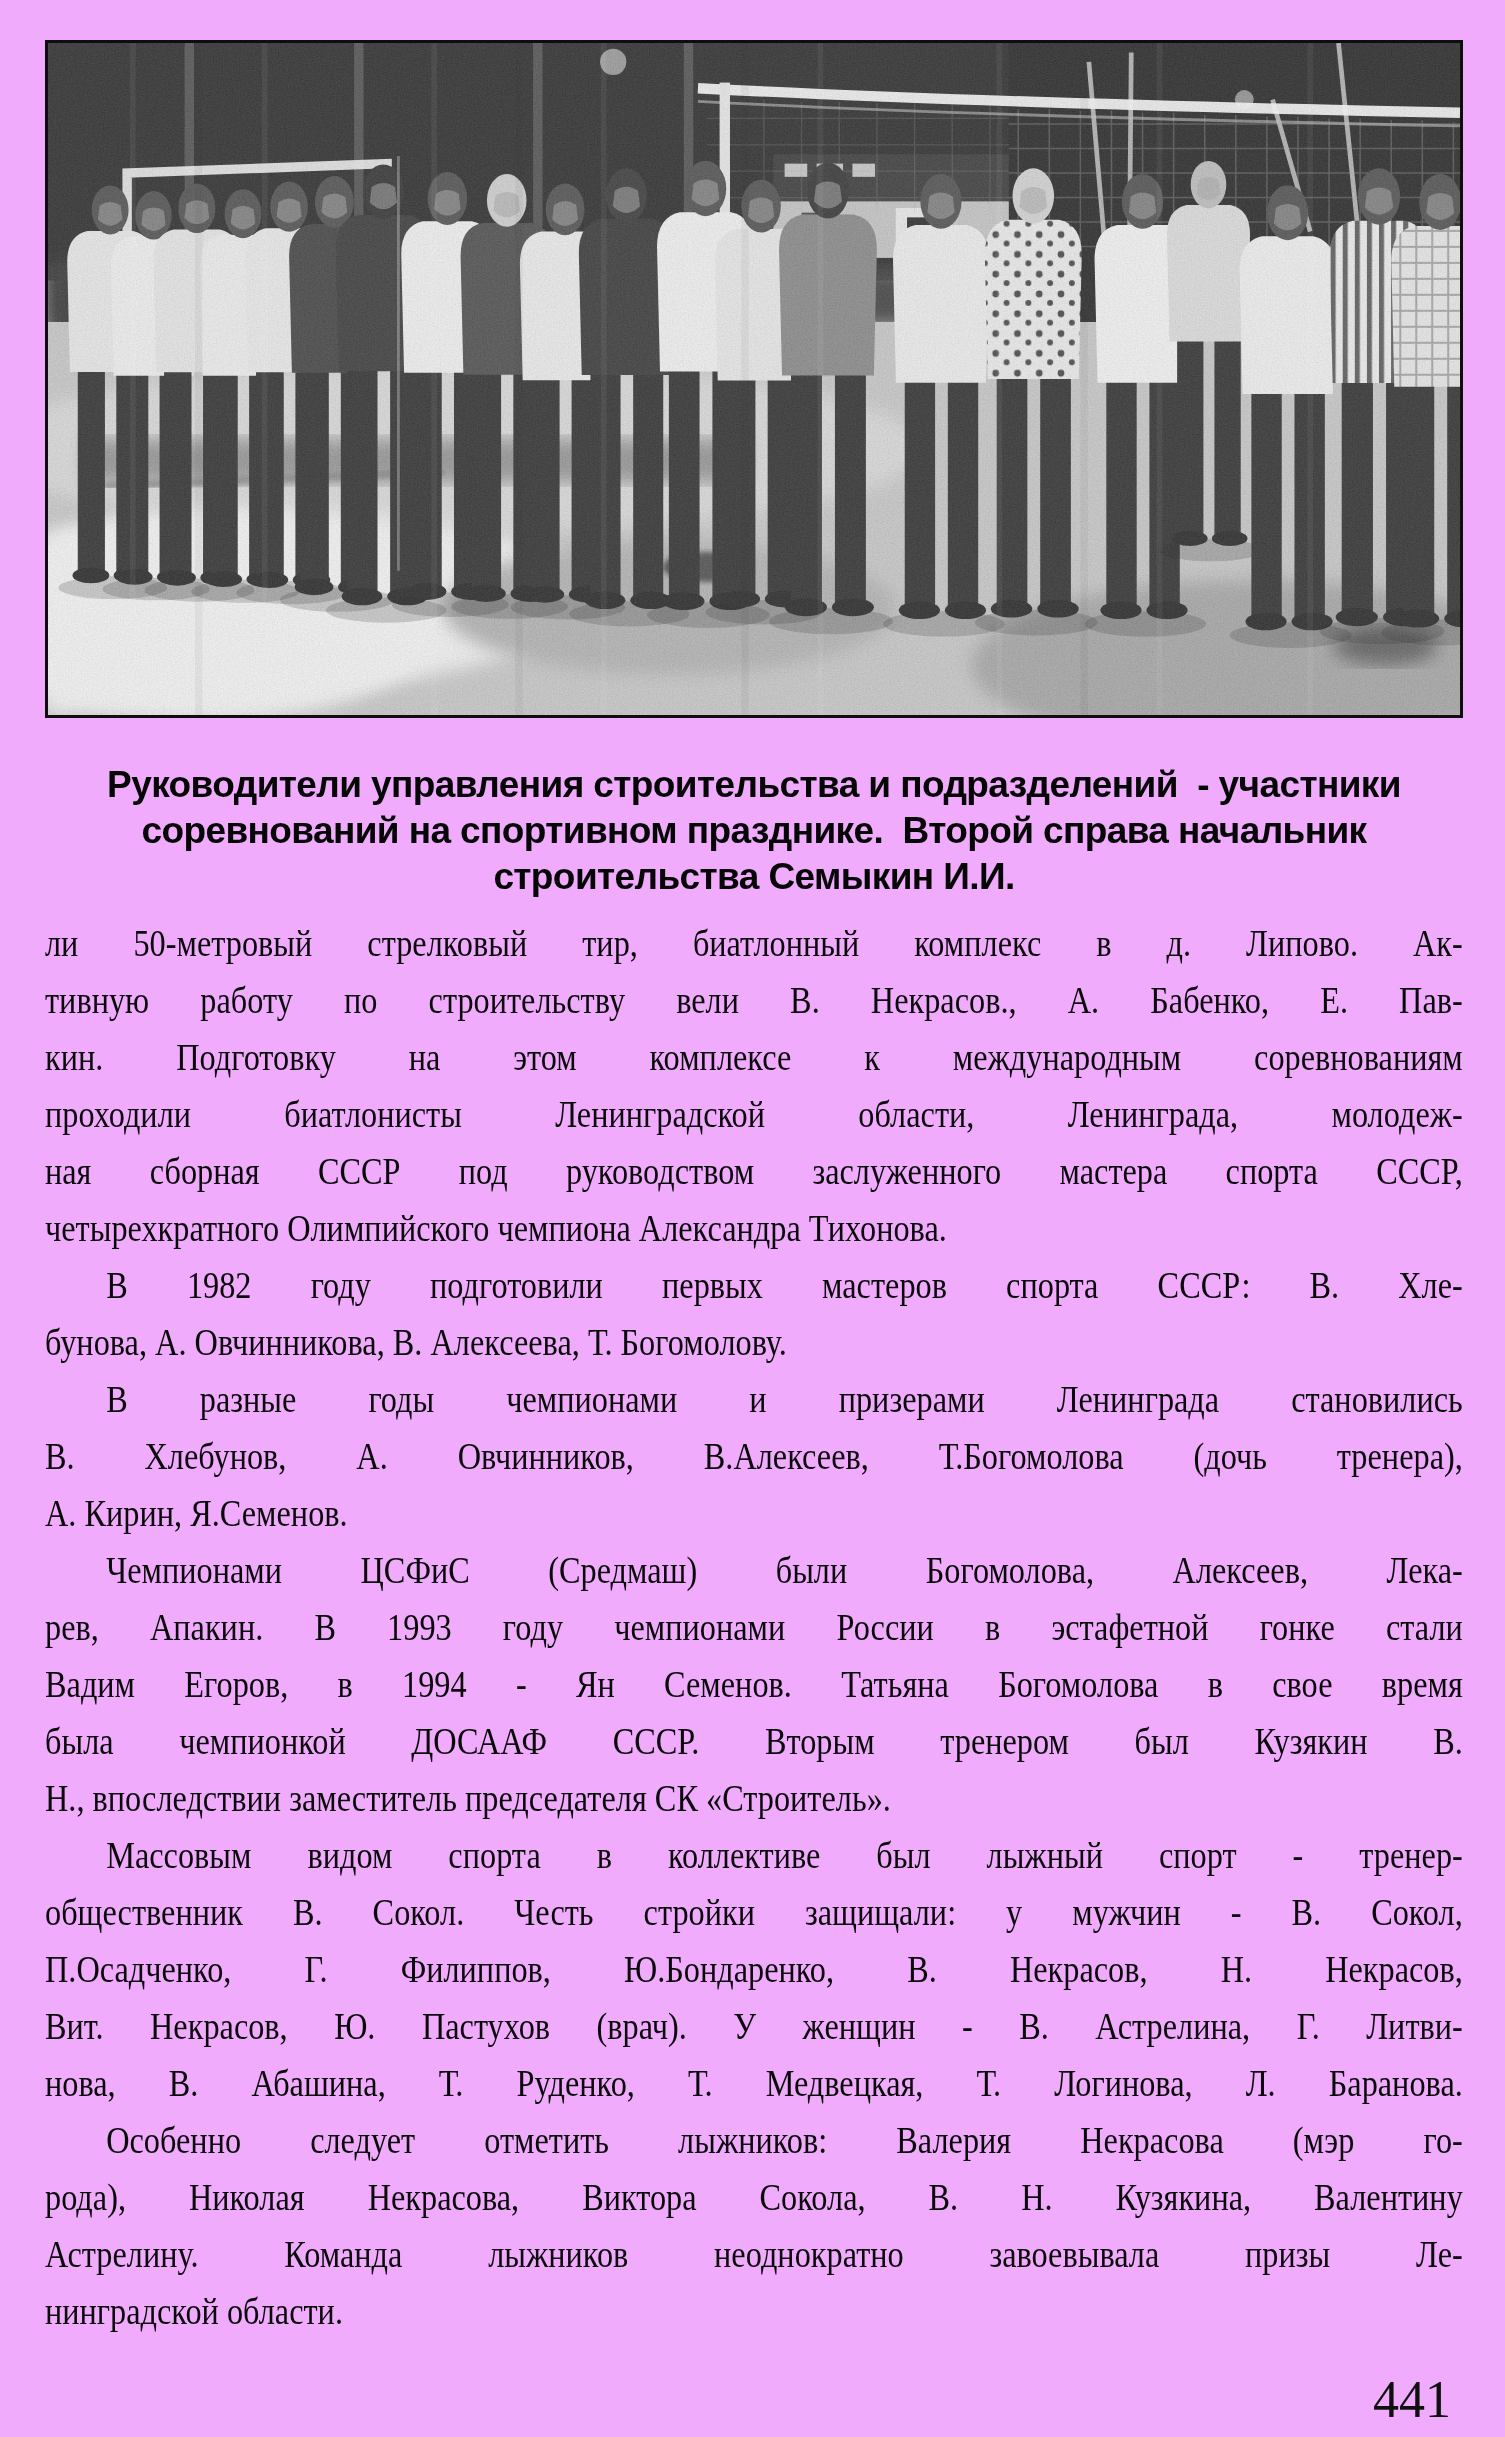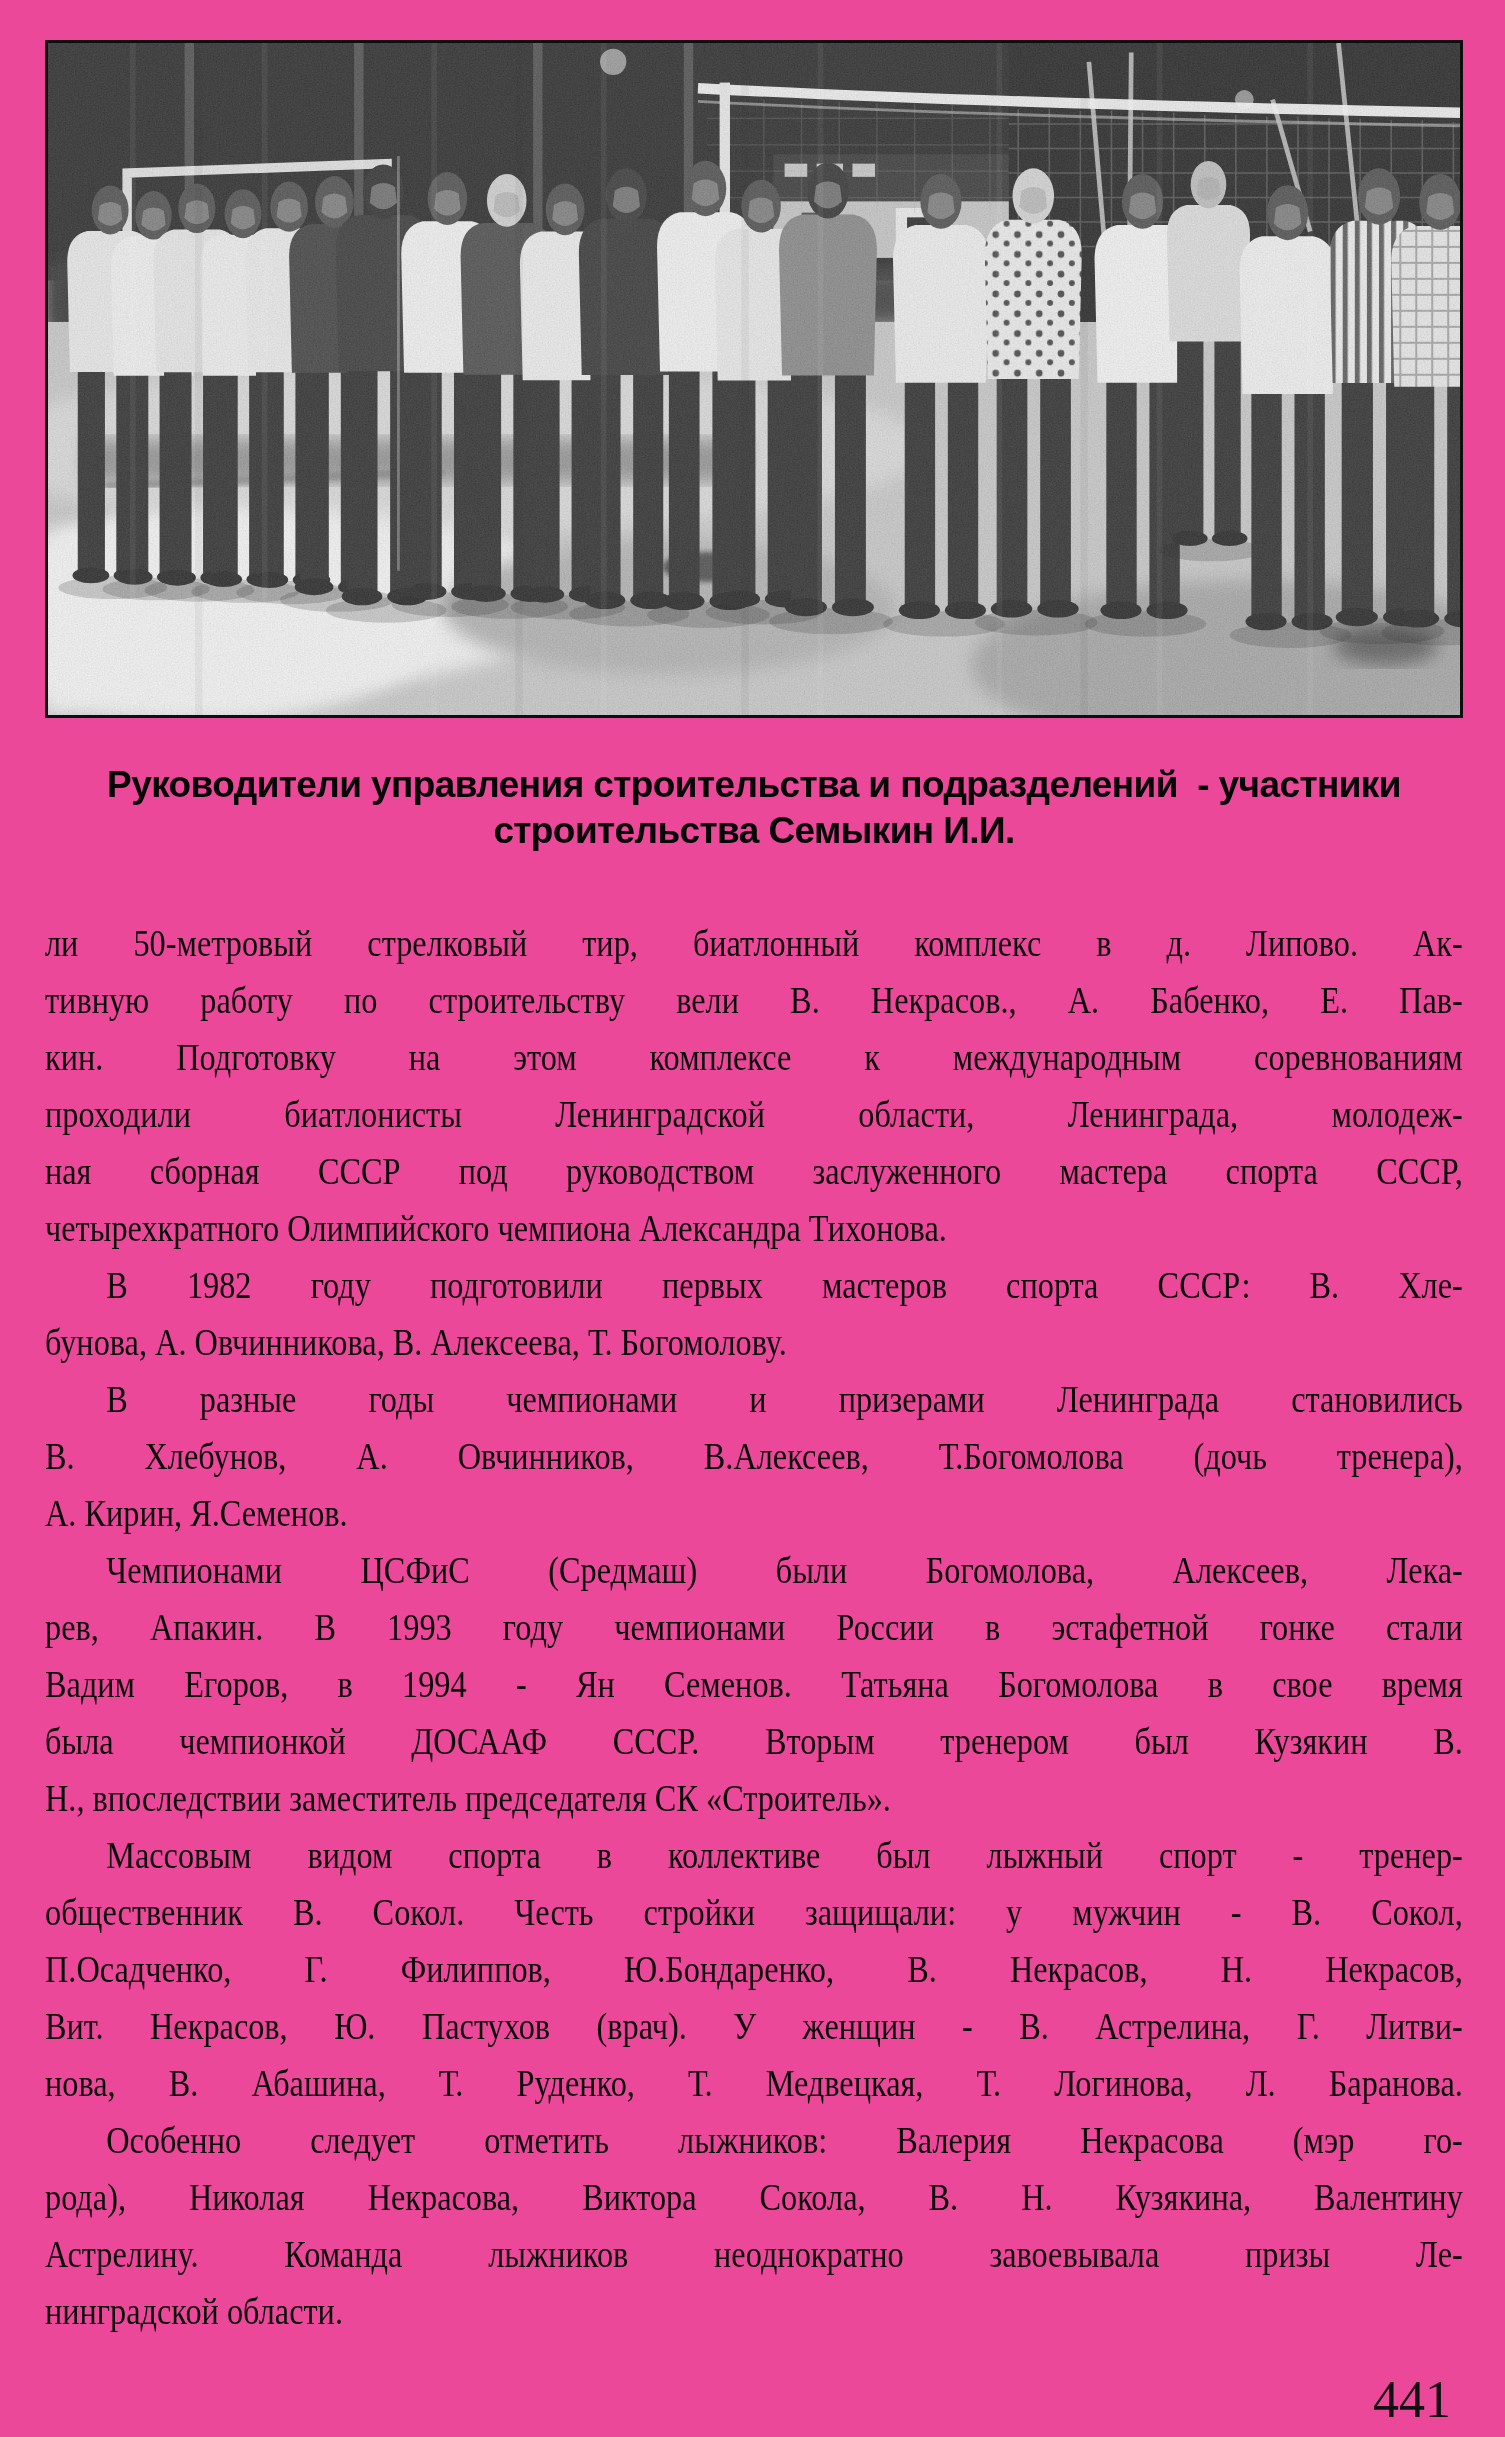--- a/index.html
+++ b/index.html
@@ -1,16 +1,16 @@
 <!DOCTYPE html>
 <html style="font-size:15px"><head>
 <meta charset="utf-8">
 <style>
   html,body{margin:0;padding:0;background:#ffffff;}
-  .page{position:relative;width:1505px;height:2438px;background:#ec4899;overflow:hidden;
+  .page{position:relative;width:1505px;height:2438px;background:#f0abfc;overflow:hidden;
         font-family:"Liberation Serif",serif;color:#0b0b0b;}
   .photo-frame{position:absolute;left:45px;top:40px;width:1418px;height:678px;margin:0;
         border:3.8px solid #0e0e0e;box-sizing:border-box;background:#b9b9b9;overflow:hidden;}
   .photo-frame svg{display:block;width:100%;height:100%;}
   .man-shirt{fill:var(--s,#e8e8e8);}
   .man-pants{fill:var(--p,#1a1a1a);}
   .man-hair{fill:var(--h,#3e3e3e);}
   .caption{position:absolute;left:45px;top:762px;width:1418px;text-align:center;
         font-family:"Liberation Sans",sans-serif;font-weight:bold;font-size:37px;
         line-height:46px;letter-spacing:-0.6px;color:#060606;}
@@ -175,20 +175,21 @@
             <line x1="1100" y1="0" x2="1100" y2="713"></line>
         </g>
         <line x1="372" y1="120" x2="372" y2="560" stroke="#ffffff" opacity="0.3" stroke-width="3"></line>
       </g>
       <rect width="1499" height="713" filter="url(#grain)" opacity="0.5"></rect>
     </svg>
   </figure>
 
   <div class="caption" id="caption">
       <div class="cap-line">Руководители управления строительства и подразделений  - участники</div>
+      <div class="cap-line">соревнований на спортивном празднике.  Второй справа начальник</div>
       <div class="cap-line">строительства Семыкин И.И.</div>
     </div>
 
   <div class="body-text" id="bodytext">
       <div class="bline j">ли 50-метровый стрелковый тир, биатлонный комплекс в д. Липово. Ак-</div>
       <div class="bline j">тивную работу по строительству вели В. Некрасов., А. Бабенко, Е. Пав-</div>
       <div class="bline j">кин. Подготовку на этом комплексе к международным соревнованиям</div>
       <div class="bline j">проходили биатлонисты Ленинградской области, Ленинграда, молодеж-</div>
       <div class="bline j">ная сборная СССР под руководством заслуженного мастера спорта СССР,</div>
       <div class="bline">четырехкратного Олимпийского чемпиона Александра Тихонова.</div>

